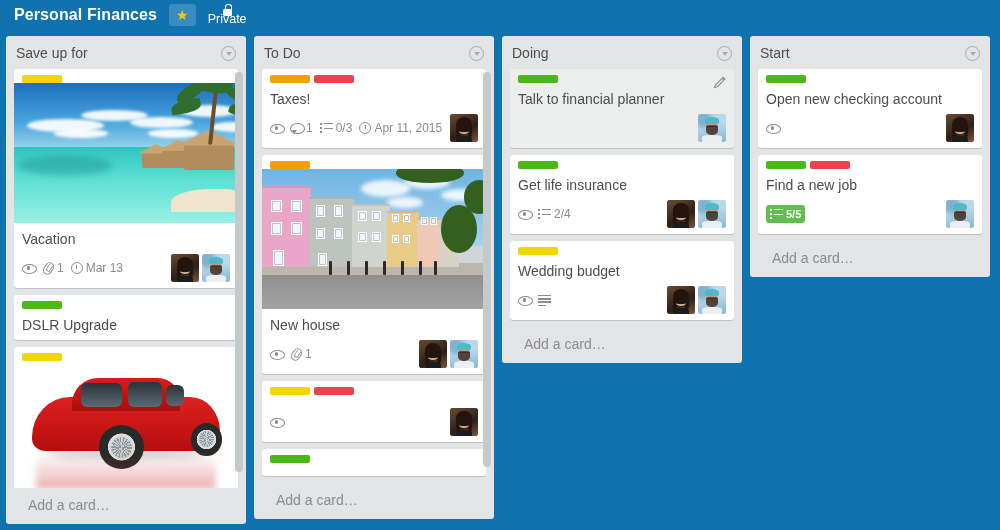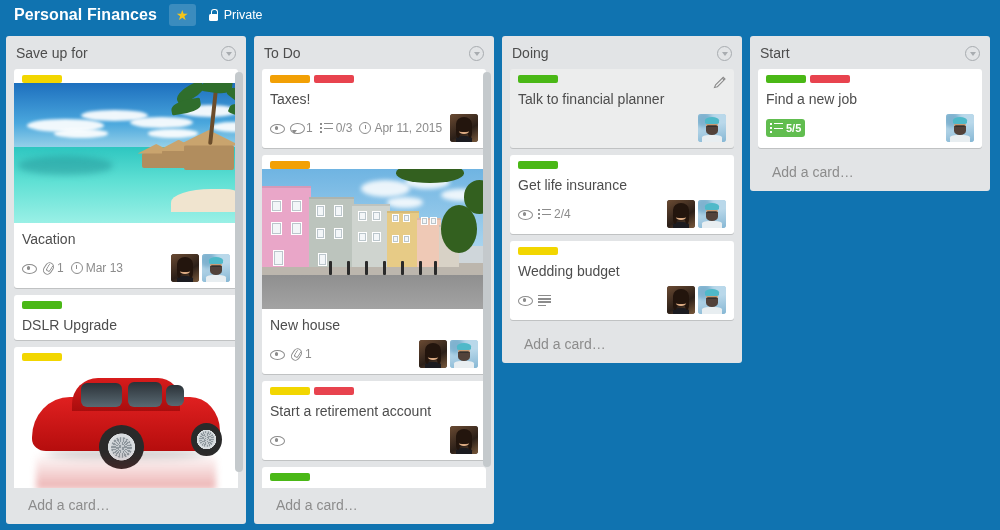--- a/index.html
+++ b/index.html
@@ -40,20 +40,21 @@
     border-radius: 3px;
     background: rgba(255,255,255,.18);
     color: #fff;
     font-size: 12.5px;
     white-space: nowrap;
   }
   .hdr-plain {
     background: transparent;
     margin-left: 10px;
     padding-left: 2px;
+    flex-direction: column;
   }
   .star-glyph { color: #f5c518; font-size: 14px; line-height: 1; }
   .lock-ico { display:inline-block; width: 11px; height: 12px; position: relative; }
   .lock-ico::before {
     content: ""; position: absolute; left: 1px; top: 4.5px;
     width: 9px; height: 7px; background: #fff; border-radius: 1.5px;
   }
   .lock-ico::after {
     content: ""; position: absolute; left: 3px; top: 0;
     width: 5px; height: 6px; border: 1.7px solid #fff;
@@ -683,21 +684,20 @@
               </span>
             </div>
           </div>
         </div>
         <div class="card">
           <div class="labels">
             <span class="label" style="background: rgb(242, 214, 0);"></span>
             <span class="label" style="background: rgb(232, 67, 78);"></span>
           </div>
           <div class="card-body">
-            <div class="card-title">Start a retirement account</div>
             <div class="badges">
               <span class="badge">
                 <span class="ic ic-eye"></span>
               </span>
               <span class="members">
                 <div class="avatar">
                   <span class="av-a">
                     <span class="bgl"></span>
                     <span class="torso"></span>
                     <span class="hair2"></span>
@@ -851,20 +851,45 @@
     </div>
     <div class="list">
       <div class="list-header">
         <div class="list-title">Start</div>
         <div class="list-menu"></div>
       </div>
       <div class="cards">
         <div class="card">
           <div class="labels">
             <span class="label" style="background: rgb(74, 184, 22);"></span>
+          </div>
+          <div class="card-body">
+            <div class="card-title">Open new checking account</div>
+            <div class="badges">
+              <span class="badge">
+                <span class="ic ic-eye"></span>
+              </span>
+              <span class="members">
+                <div class="avatar">
+                  <span class="av-a">
+                    <span class="bgl"></span>
+                    <span class="torso"></span>
+                    <span class="hair2"></span>
+                    <span class="hair3"></span>
+                    <span class="face"></span>
+                    <span class="hair"></span>
+                  </span>
+                </div>
+              </span>
+            </div>
+          </div>
+        </div>
+        <div class="card">
+          <div class="labels">
+            <span class="label" style="background: rgb(74, 184, 22);"></span>
             <span class="label" style="background: rgb(232, 67, 78);"></span>
           </div>
           <div class="card-body">
             <div class="card-title">Find a new job</div>
             <div class="badges">
               <span class="badge done">
                 <span class="ic ic-check">
                   <b></b>
                   <i></i>
                   <b></b>

